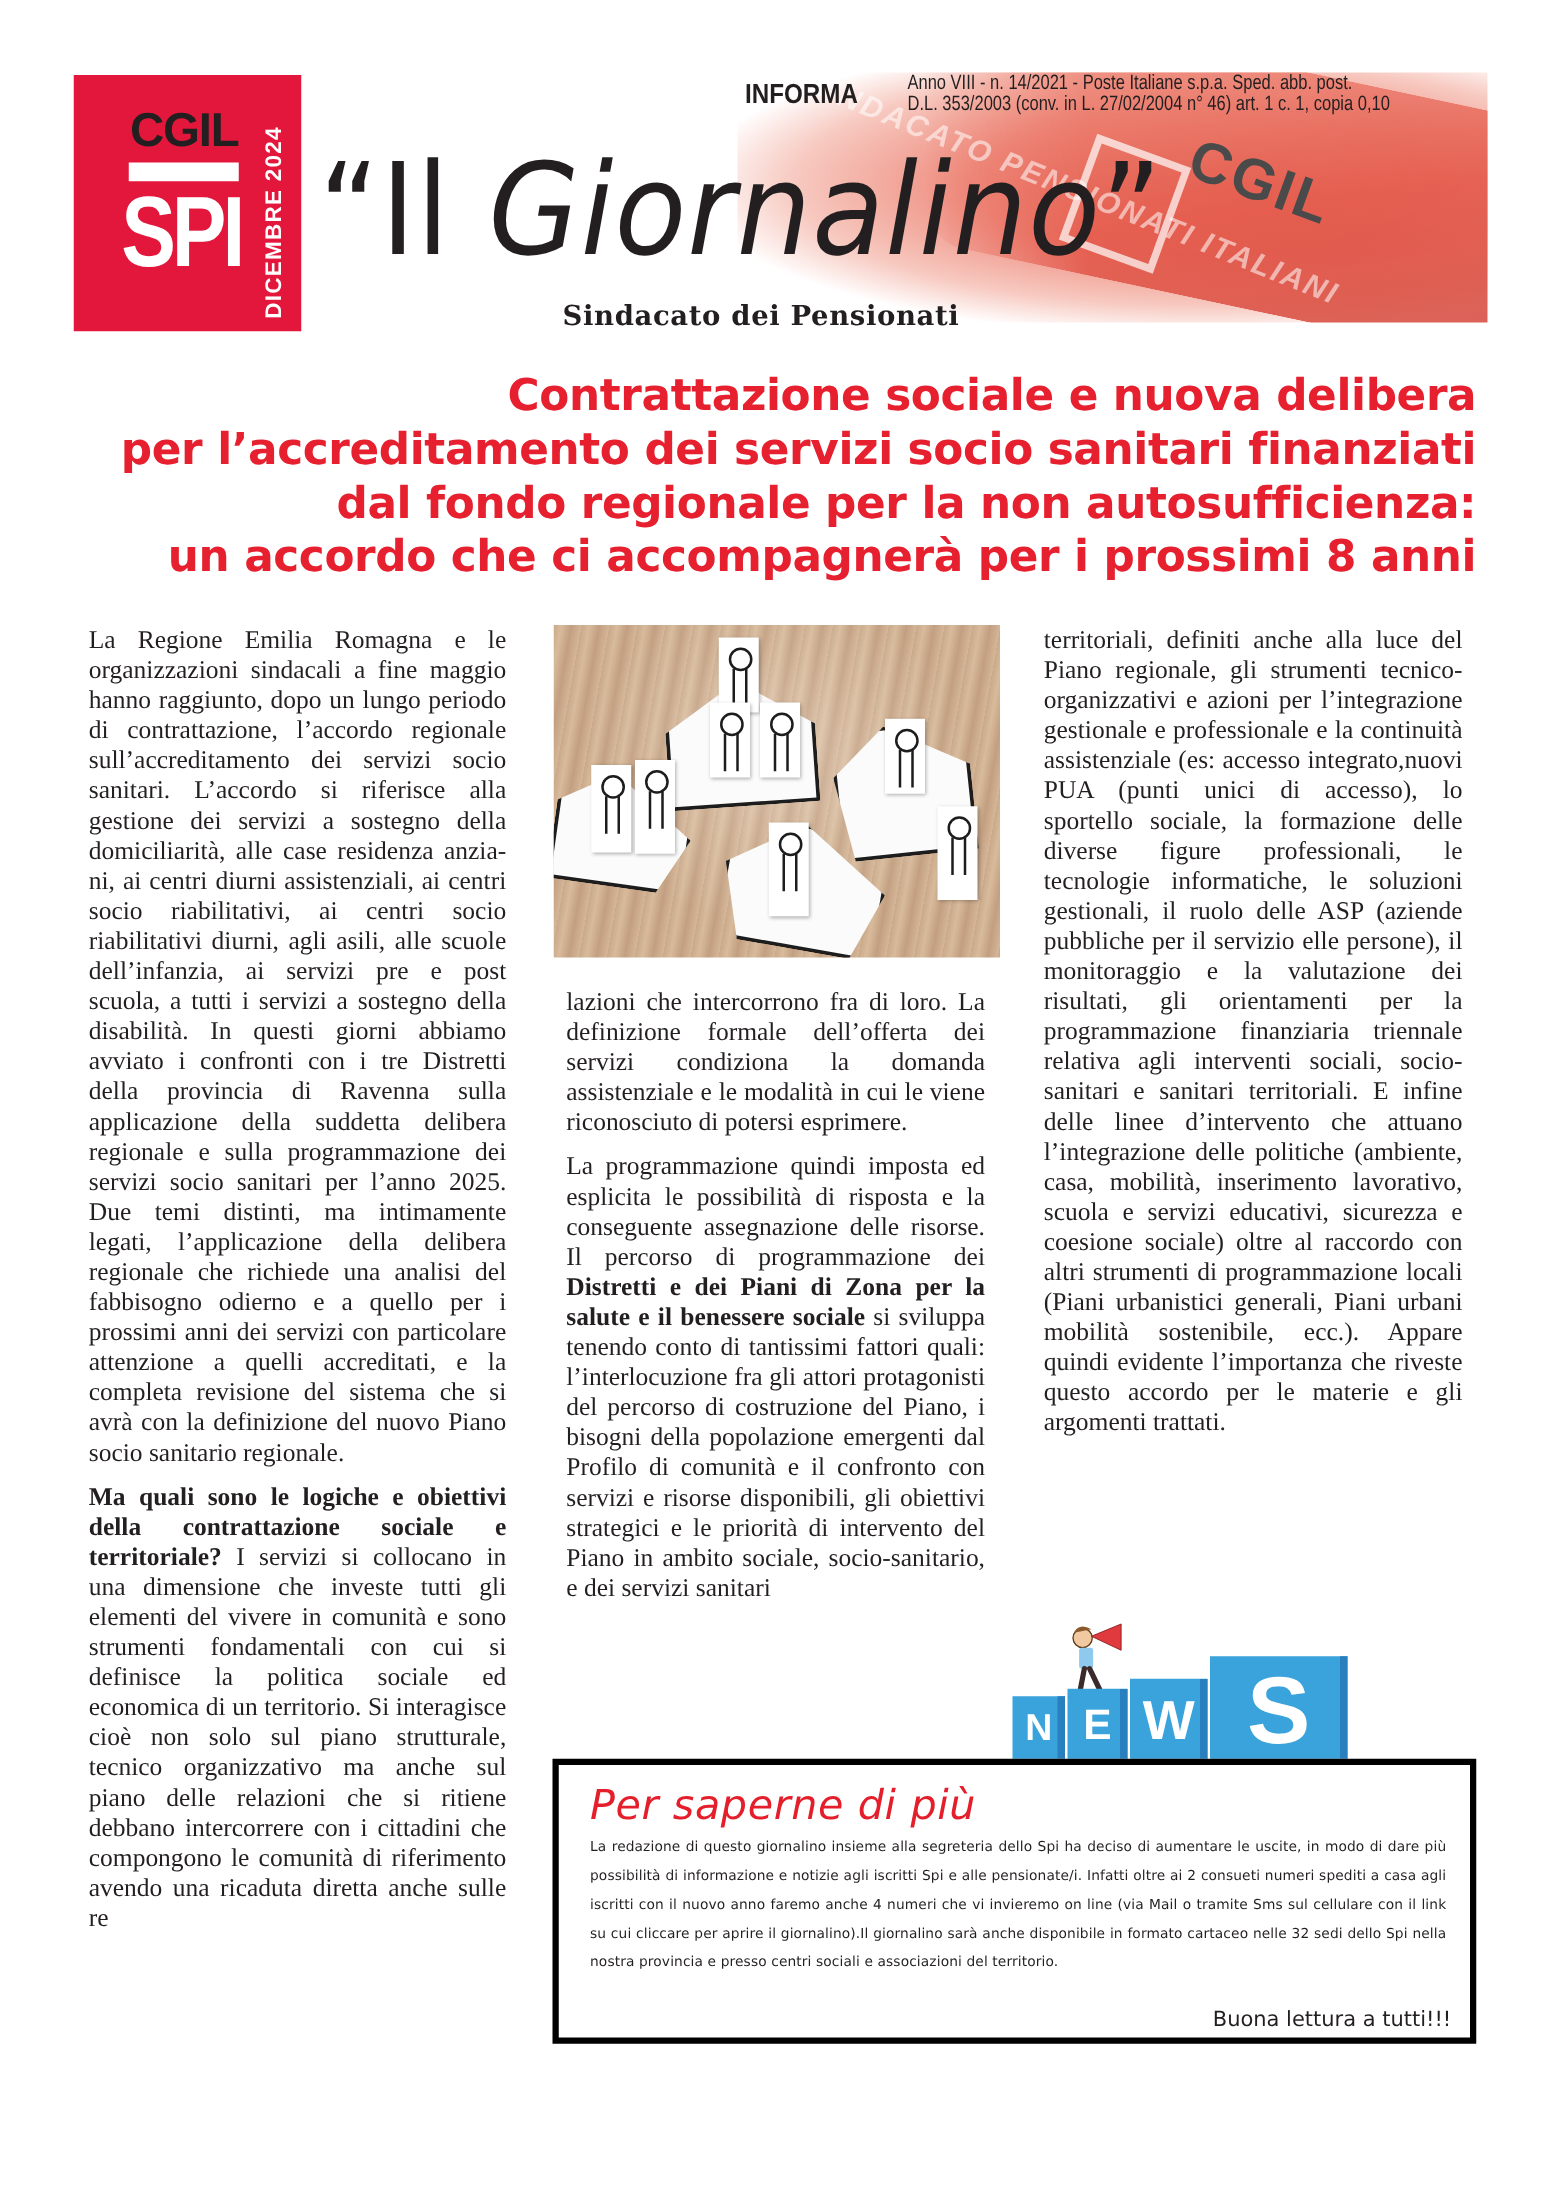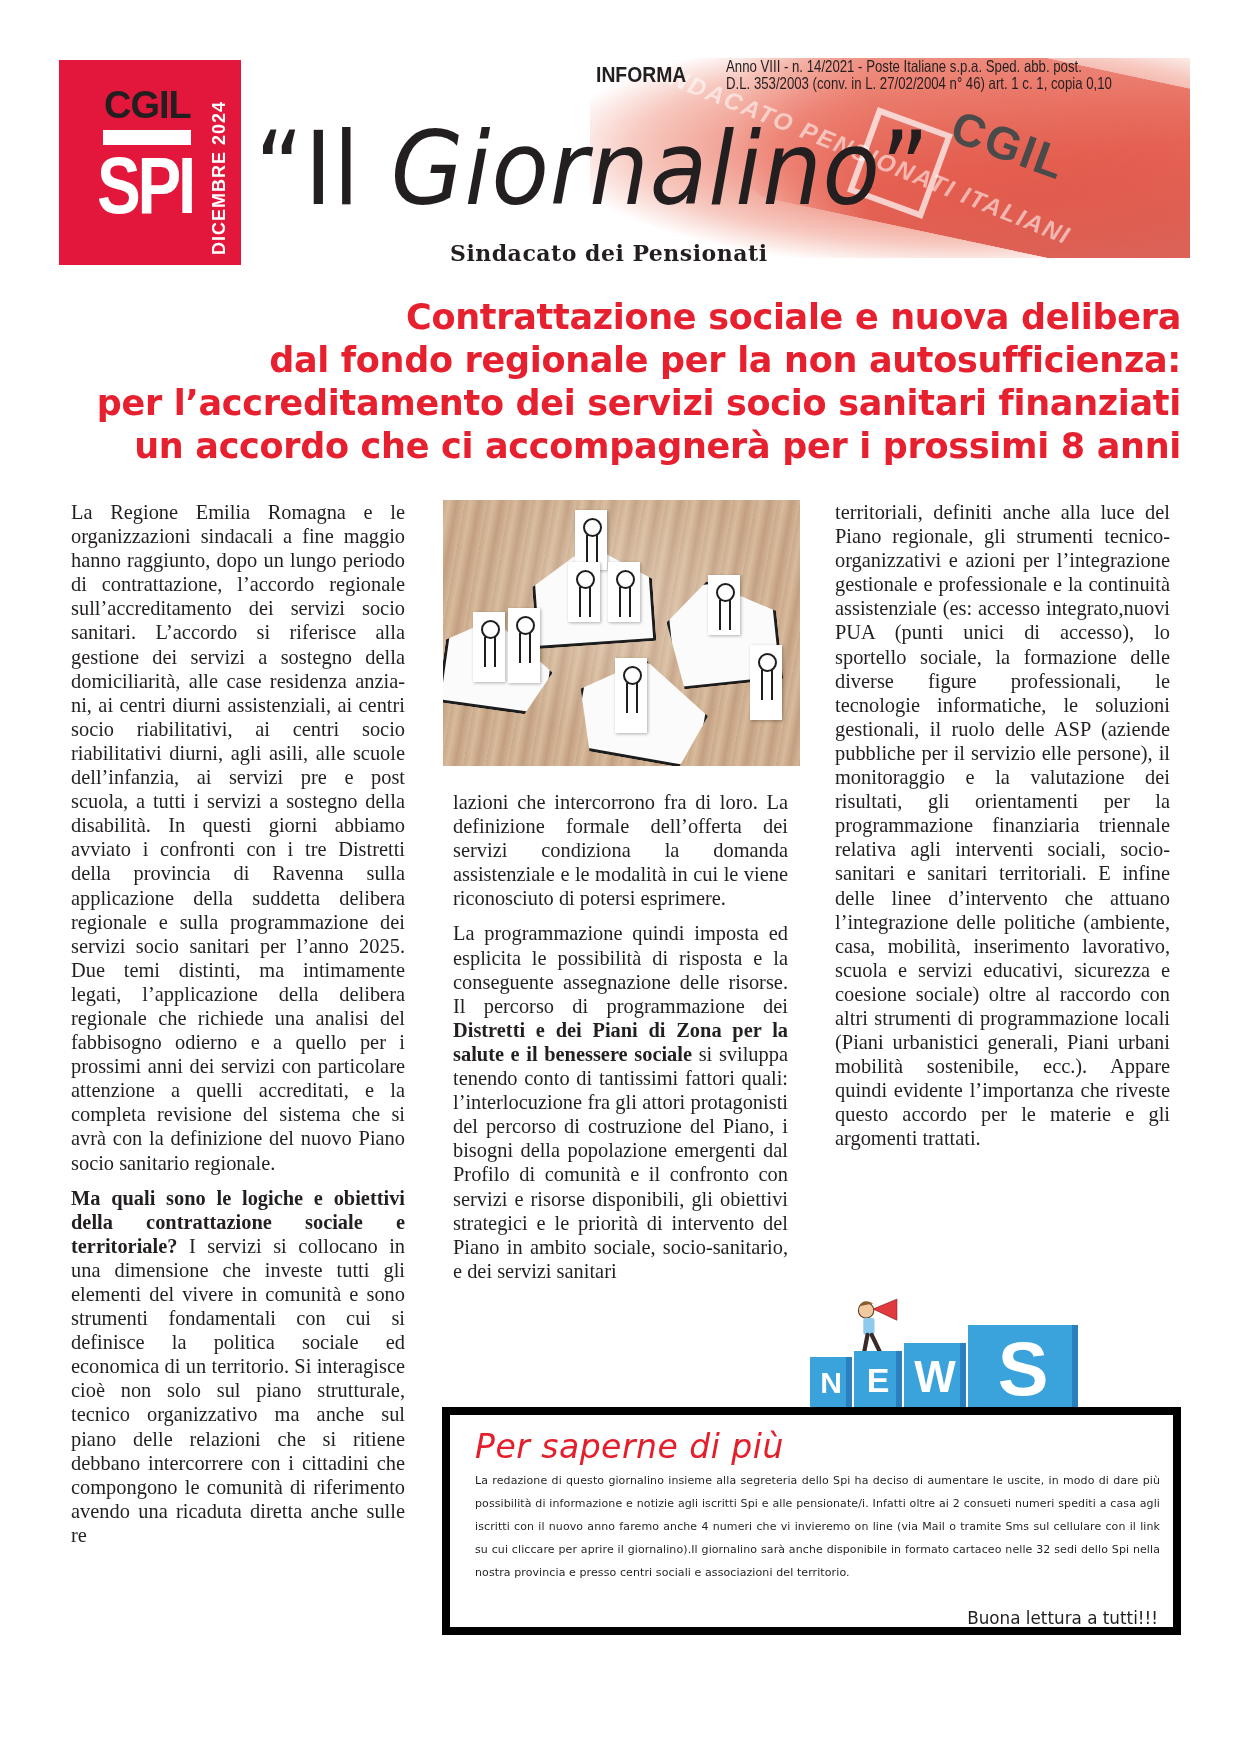--- a/index.html
+++ b/index.html
@@ -131,21 +131,21 @@
     font-family: "Liberation Sans", sans-serif; font-weight: bold; text-align: center;
     box-shadow: inset -6px 0 0 #2a7fbf;
   }
   .megaphone-man {
     position: absolute; left: 30px; top: 0; width: 90px; height: 70px;
   }
 
   
   .infobox {
     position: absolute; left: 442px; top: 1407px; width: 739px; height: 228px;
-    border: 8px solid #000000; background: #ffffff;
+    border: 5px solid #000000; background: #ffffff;
   }
   .infobox-title {
     position: absolute; left: 25px; top: 15px;
     font-family: "DejaVu Sans", sans-serif; font-style: italic; font-size: 33px;
     color: #e41e2b; letter-spacing: .5px; line-height: 1;
   }
   .infobox-body {
     position: absolute; left: 25px; top: 54px; width: 685px;
     font-family: "DejaVu Sans", sans-serif; font-size: 11px; line-height: 23px;
     color: #231f20; text-align: justify; letter-spacing: .1px;
@@ -176,22 +176,22 @@
 <div class="legal">
   <div>Anno VIII - n. 14/2021 - Poste Italiane s.p.a. Sped. abb. post.</div>
   <div>D.L. 353/2003 (conv. in L. 27/02/2004 n° 46) art. 1 c. 1, copia 0,10</div>
 </div>
 
 <div class="masthead"><span>“</span><span>Il </span><span class="g">Giornalino</span><span>”</span></div>
 <div class="subtitle">Sindacato dei Pensionati</div>
 
 <h1 class="headline">
   <span>Contrattazione sociale e nuova delibera</span>
+  <span>per l’accreditamento dei servizi socio sanitari finanziati</span>
   <span>dal fondo regionale per la non autosufficienza:</span>
-  <span>per l’accreditamento dei servizi socio sanitari finanziati</span>
   <span>un accordo che ci accompagnerà per i prossimi 8 anni</span>
 </h1>
 
 <div class="col col1">
   <p>La Regione Emilia Romagna e le organizzazioni sindacali a fine maggio hanno raggiunto, dopo un lungo periodo di contrattazione, l’accordo regionale sull’accredi­tamento dei servizi socio sanitari. L’accordo si riferisce alla gestione dei  servizi a sostegno della domi­ciliarità, alle case residenza anzia­ni, ai centri diurni assistenziali, ai centri socio riabilitativi, ai centri socio riabilitativi diurni, agli asili, alle scuole dell’infanzia, ai servizi pre e post scuola, a tutti i servizi a sostegno della disabilità. In questi giorni abbiamo avviato i confron­ti con i tre Distretti della provin­cia di Ravenna sulla applicazione della suddetta delibera regionale e sulla programmazione dei servi­zi socio sanitari per l’anno 2025. Due temi distinti, ma intimamente legati, l’applicazione della delibera regionale che richiede una analisi del fabbisogno odierno e a quello per i prossimi anni dei servizi con particolare attenzione a quelli ac­creditati, e la completa revisione del sistema che si avrà con la de­finizione del nuovo Piano socio sa­nitario regionale.</p>
   <p><b>Ma quali sono le logiche e obietti­vi della  contrattazione  sociale e territoriale?</b><span> I servizi si collocano in una dimensione che investe  tutti gli elementi del vivere in comunità e sono strumenti fondamentali con cui si definisce la politica sociale ed economica di un territorio. Si interagisce cioè non solo sul piano strutturale, tecnico organizzativo ma anche sul piano delle relazioni che si ritiene debbano intercorre­re con i cittadini che compongono le comunità di riferimento avendo una ricaduta diretta anche sulle re­</span></p>
 </div>
 
 <div class="photo">
   <div class="paper" style="left:90px;top:45px;width:120px;height:100px;transform:rotate(-4deg);clip-path:polygon(50% 0,100% 38%,100% 100%,0 100%,0 38%);"></div>

